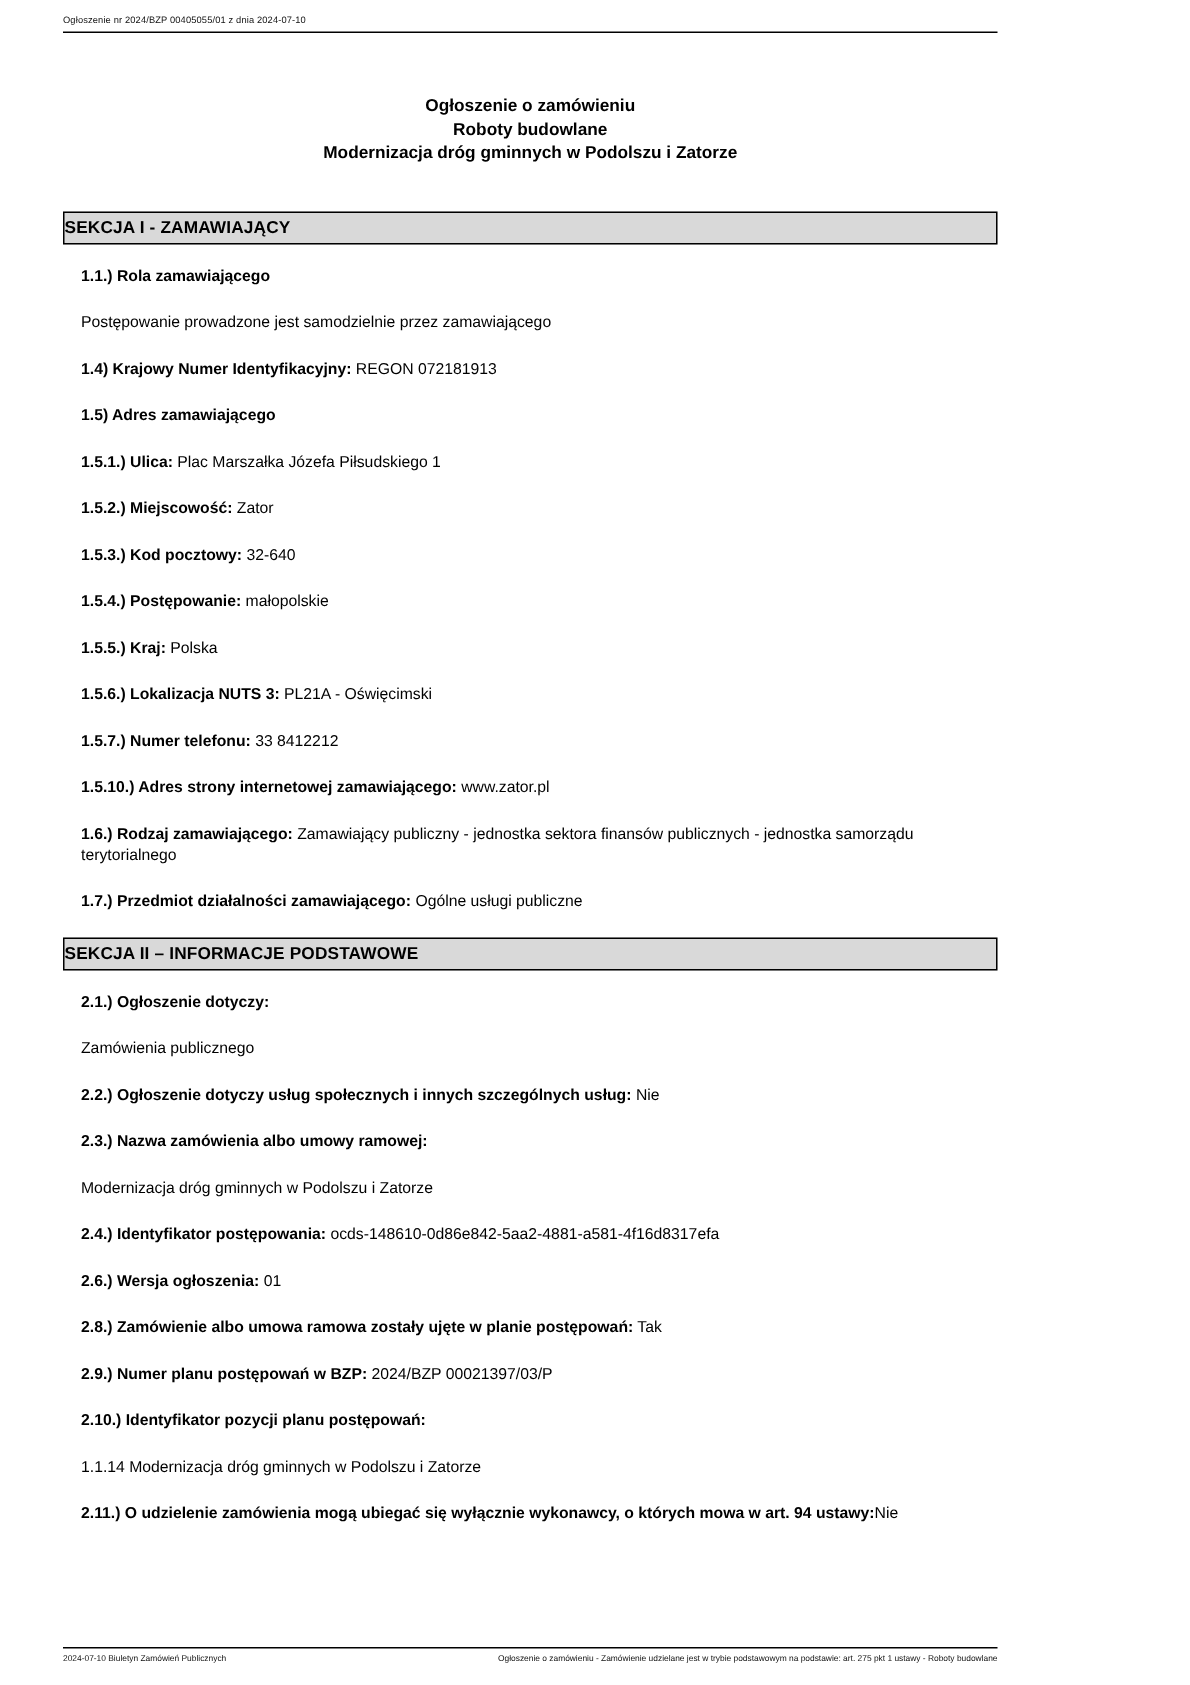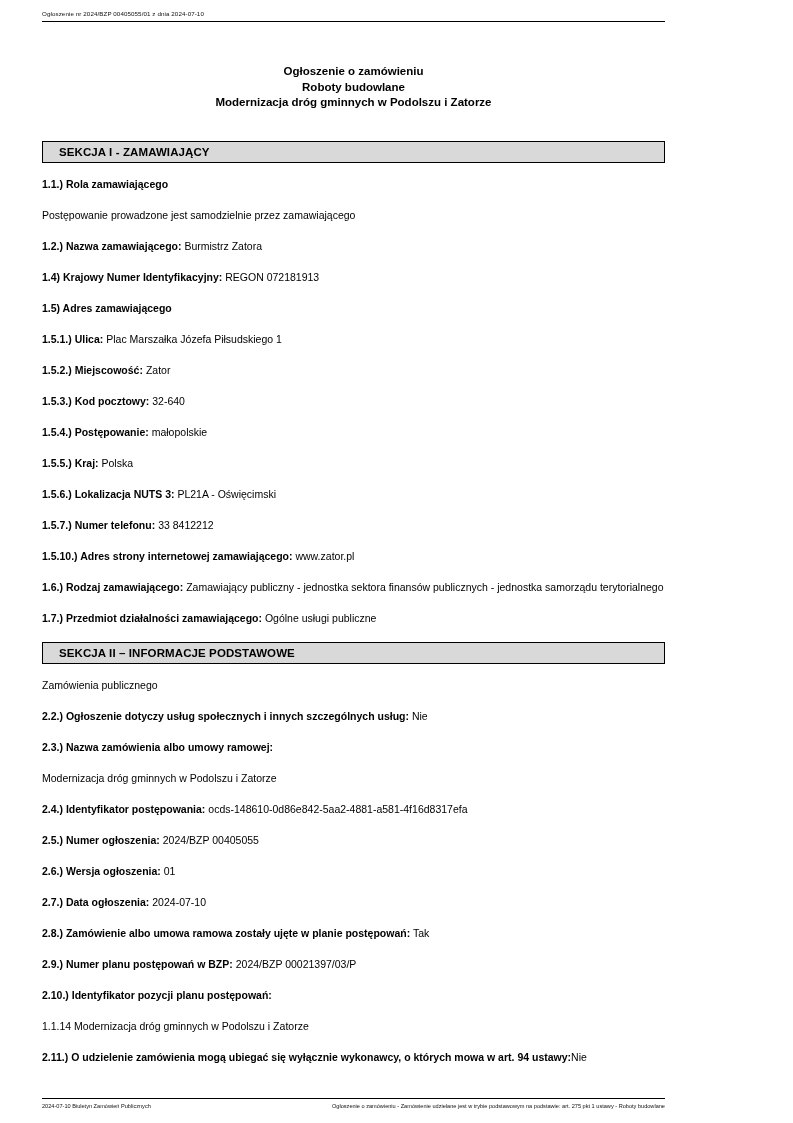--- a/index.html
+++ b/index.html
@@ -35,29 +35,29 @@
   .title-block div {
     font-size: 11.5px;
     font-weight: bold;
     line-height: 15.5px;
   }
   .section-bar {
     border: 1px solid #000;
     background: #d9d9d9;
     font-size: 11.5px;
     font-weight: bold;
-    padding: 4px 6px 4px 16px;
+    padding: 4px 6px 4px 0;
     margin-top: 12px;
     margin-bottom: 14px;
     letter-spacing: 0.1px;
   }
   .line {
     font-size: 10.5px;
     line-height: 14px;
-    margin: 0 0 17px 0;
+    margin: 0 0 17px 12px;
   }
   .lbl {
     font-weight: bold;
   }
   .val {
     font-weight: normal;
   }
   .footer {
     position: absolute;
     left: 42px;
@@ -85,46 +85,44 @@
     <div>Ogłoszenie o zamówieniu</div>
     <div>Roboty budowlane</div>
     <div>Modernizacja dróg gminnych w Podolszu i Zatorze</div>
   </div>
 
   <div class="section-bar">SEKCJA I - ZAMAWIAJĄCY</div>
 
   <div>
     <p class="line"><span class="lbl">1.1.) Rola zamawiającego</span></p>
     <p class="line"><span class="val">Postępowanie prowadzone jest samodzielnie przez zamawiającego</span></p>
-    <p class="line"><span class="lbl">1.2.) Nazwa zamawiającego:</span> <span class="val">Burmistrz Zatora</span></p>
     <p class="line"><span class="lbl">1.4) Krajowy Numer Identyfikacyjny:</span> <span class="val">REGON 072181913</span></p>
     <p class="line"><span class="lbl">1.5) Adres zamawiającego</span></p>
     <p class="line"><span class="lbl">1.5.1.) Ulica:</span> <span class="val">Plac Marszałka Józefa Piłsudskiego 1</span></p>
     <p class="line"><span class="lbl">1.5.2.) Miejscowość:</span> <span class="val">Zator</span></p>
     <p class="line"><span class="lbl">1.5.3.) Kod pocztowy:</span> <span class="val">32-640</span></p>
     <p class="line"><span class="lbl">1.5.4.) Postępowanie:</span> <span class="val">małopolskie</span></p>
     <p class="line"><span class="lbl">1.5.5.) Kraj:</span> <span class="val">Polska</span></p>
     <p class="line"><span class="lbl">1.5.6.) Lokalizacja NUTS 3:</span> <span class="val">PL21A - Oświęcimski</span></p>
     <p class="line"><span class="lbl">1.5.7.) Numer telefonu:</span> <span class="val">33 8412212</span></p>
     <p class="line"><span class="lbl">1.5.10.) Adres strony internetowej zamawiającego:</span> <span class="val">www.zator.pl</span></p>
     <p class="line"><span class="lbl">1.6.) Rodzaj zamawiającego:</span> <span class="val">Zamawiający publiczny - jednostka sektora finansów publicznych - jednostka samorządu terytorialnego</span></p>
     <p class="line"><span class="lbl">1.7.) Przedmiot działalności zamawiającego:</span> <span class="val">Ogólne usługi publiczne</span></p>
   </div>
 
   <div class="section-bar">SEKCJA II – INFORMACJE PODSTAWOWE</div>
 
   <div>
+    <p class="line"><span class="lbl">2.1.) Ogłoszenie dotyczy:</span></p>
     <p class="line"><span class="val">Zamówienia publicznego</span></p>
     <p class="line"><span class="lbl">2.2.) Ogłoszenie dotyczy usług społecznych i innych szczególnych usług:</span> <span class="val">Nie</span></p>
     <p class="line"><span class="lbl">2.3.) Nazwa zamówienia albo umowy ramowej:</span></p>
     <p class="line"><span class="val">Modernizacja dróg gminnych w Podolszu i Zatorze</span></p>
     <p class="line"><span class="lbl">2.4.) Identyfikator postępowania:</span> <span class="val">ocds-148610-0d86e842-5aa2-4881-a581-4f16d8317efa</span></p>
-    <p class="line"><span class="lbl">2.5.) Numer ogłoszenia:</span> <span class="val">2024/BZP 00405055</span></p>
     <p class="line"><span class="lbl">2.6.) Wersja ogłoszenia:</span> <span class="val">01</span></p>
-    <p class="line"><span class="lbl">2.7.) Data ogłoszenia:</span> <span class="val">2024-07-10</span></p>
     <p class="line"><span class="lbl">2.8.) Zamówienie albo umowa ramowa zostały ujęte w planie postępowań:</span> <span class="val">Tak</span></p>
     <p class="line"><span class="lbl">2.9.) Numer planu postępowań w BZP:</span> <span class="val">2024/BZP 00021397/03/P</span></p>
     <p class="line"><span class="lbl">2.10.) Identyfikator pozycji planu postępowań:</span></p>
     <p class="line"><span class="val">1.1.14 Modernizacja dróg gminnych w Podolszu i Zatorze</span></p>
     <p class="line"><span class="lbl">2.11.) O udzielenie zamówienia mogą ubiegać się wyłącznie wykonawcy, o których mowa w art. 94 ustawy:</span><span class="val">Nie</span></p>
 
   </div>
 
   <div class="footer">
     <div>2024-07-10 Biuletyn Zamówień Publicznych</div>

